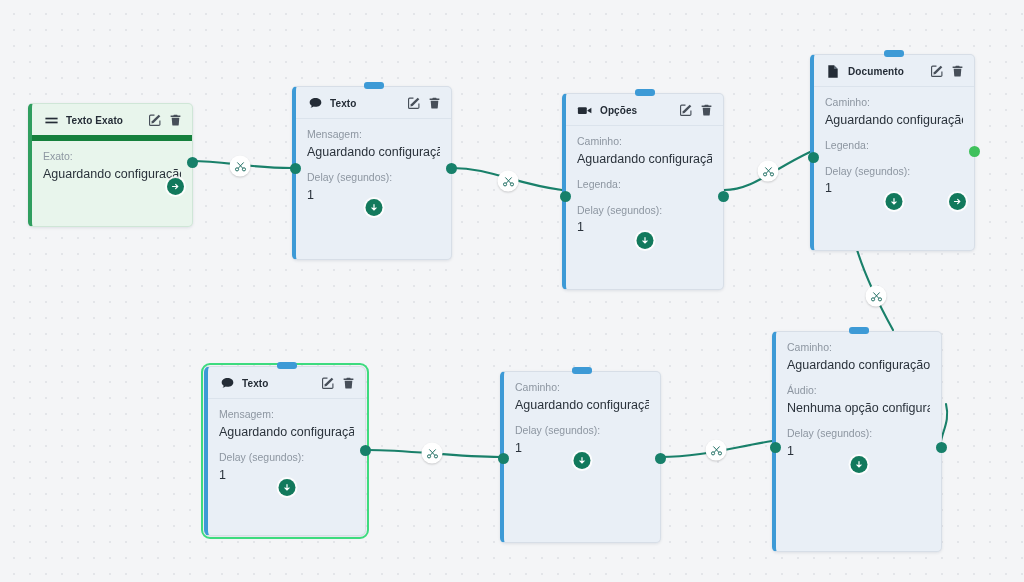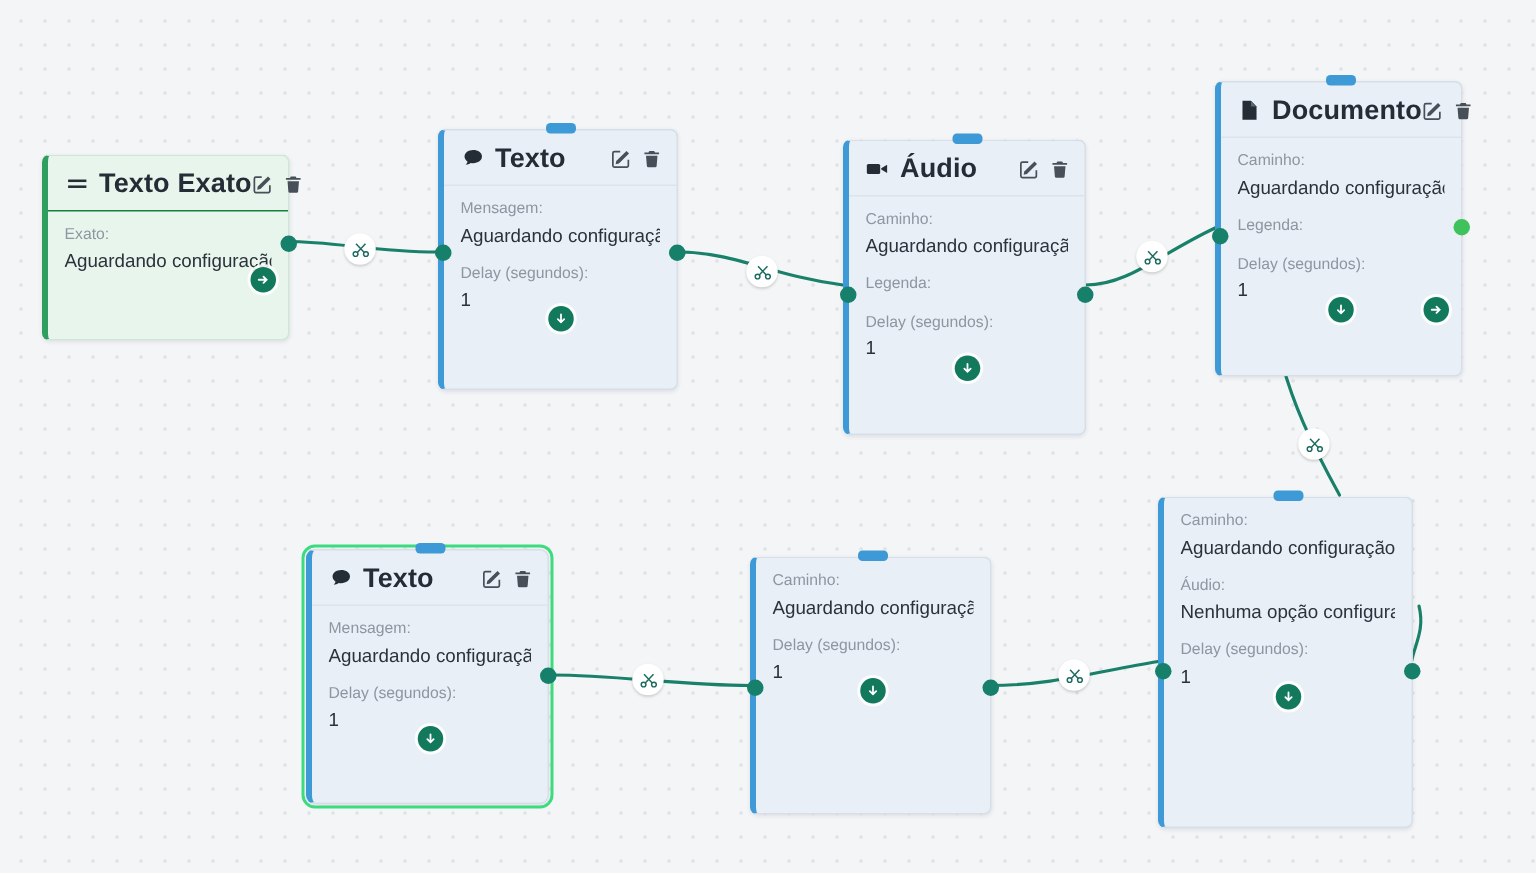--- a/index.html
+++ b/index.html
@@ -61,34 +61,34 @@
     border-radius: 3px;
     background: #3d9ad6;
   }
 
   .node-header {
     display: flex;
     align-items: center;
     padding: 8px 10px 7px 11px;
     border-bottom: 1px solid #dbe3ec;
   }
-  .node.green .node-header { border-bottom: 1px solid #15803d; }
+  .node.green .node-header { border-bottom: 6px solid #15803d; }
 
   .hdr-icon {
     width: 16px;
     height: 16px;
     margin-right: 7px;
     flex: 0 0 auto;
     display: flex;
     align-items: center;
     justify-content: center;
     color: #242c36;
   }
   .hdr-title {
-    font-size: 18px;
+    font-size: 10px;
     font-weight: bold;
     color: #242c36;
     letter-spacing: .1px;
     white-space: nowrap;
   }
   .hdr-actions {
     margin-left: auto;
     display: flex;
     align-items: center;
     gap: 7px;
@@ -253,21 +253,21 @@
 
   <div class="node" id="n-video" style="left:562px; top:93px; width:162px; height:197px;">
     <span class="node-top-handle"></span>
     <div class="node-header">
       <span class="hdr-icon">
         <svg width="16" height="15" viewBox="0 0 18 16" fill="#242c36">
             <rect x="1" y="4.4" width="10" height="7.6" rx="1.2"></rect>
             <path d="M11.8 7.6 16.2 5v6.2l-4.4-2.6z"></path>
           </svg>
       </span>
-      <span class="hdr-title">Áudio</span>
+      <span class="hdr-title">Opções</span>
       <span class="hdr-actions">
         <span>
           <svg width="14" height="14" viewBox="0 0 16 16" fill="none" stroke="#474f59" stroke-width="1.3">
               <path d="M12.2 1.9 14.1 3.8 6.4 11.5 3.9 12 4.4 9.5z" fill="#474f59" stroke="none"></path>
               <path d="M13.6 8.6V13a1.2 1.2 0 0 1-1.2 1.2H3a1.2 1.2 0 0 1-1.2-1.2V3.6A1.2 1.2 0 0 1 3 2.4h4.4"></path>
             </svg>
         </span>
         <span>
           <svg width="13" height="14" viewBox="0 0 16 16" fill="#474f59">
               <path d="M6 1.4h4l.7 1.2H14v1.6H2V2.6h3.3zM3.3 5.3h9.4l-.7 8.4a1.2 1.2 0 0 1-1.2 1.1H5.2A1.2 1.2 0 0 1 4 13.7z"></path>

